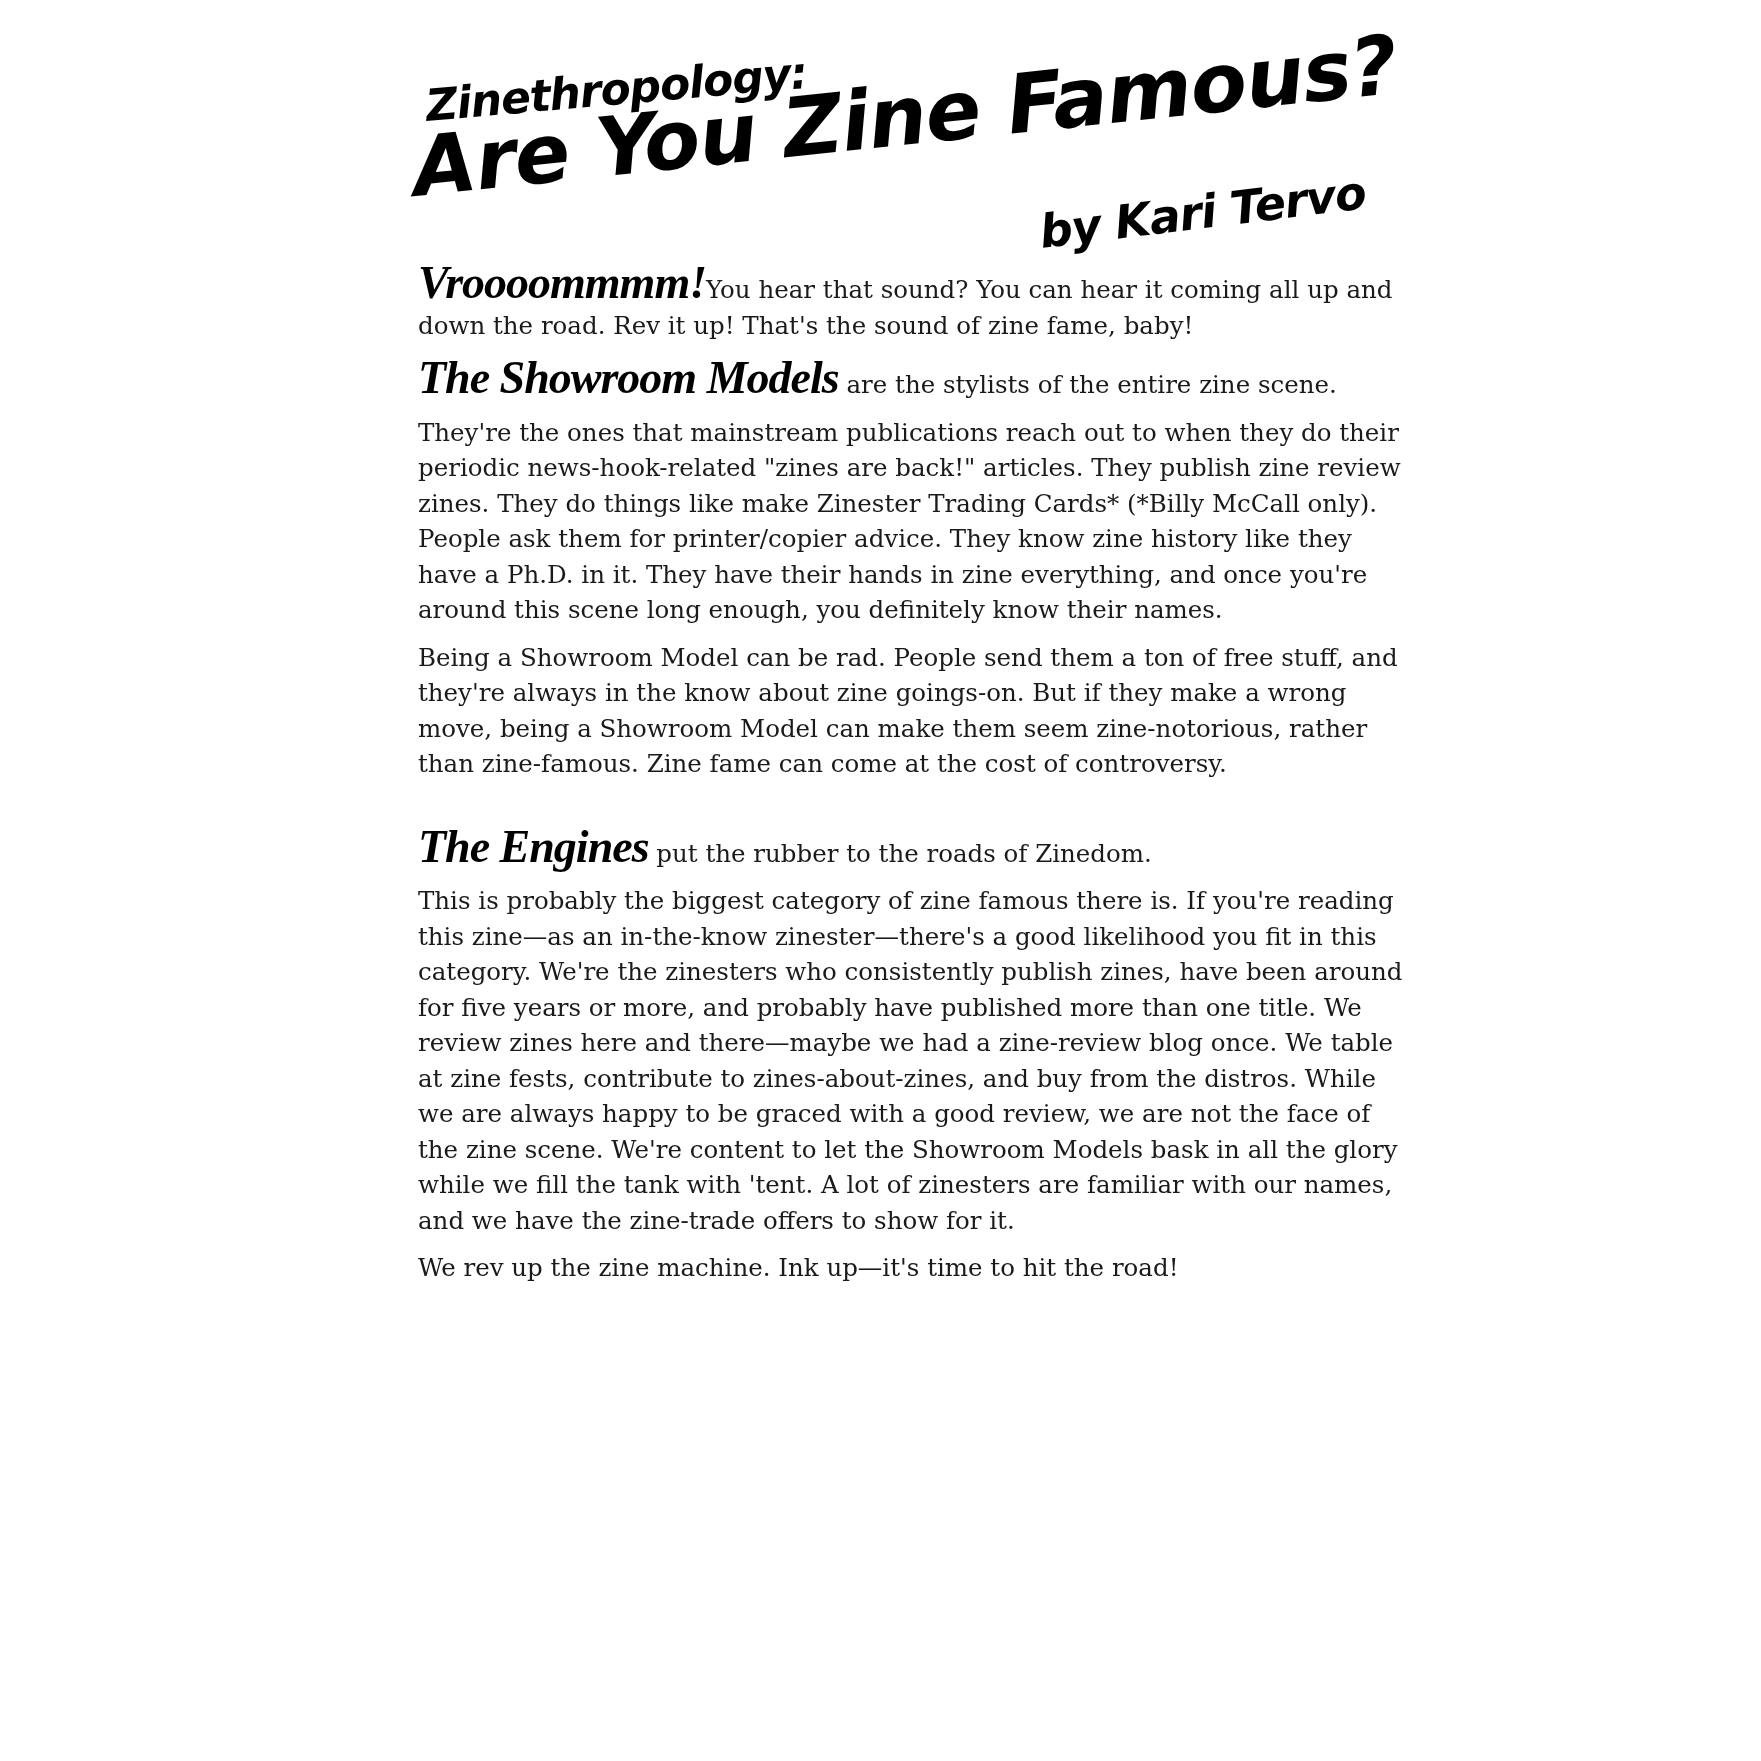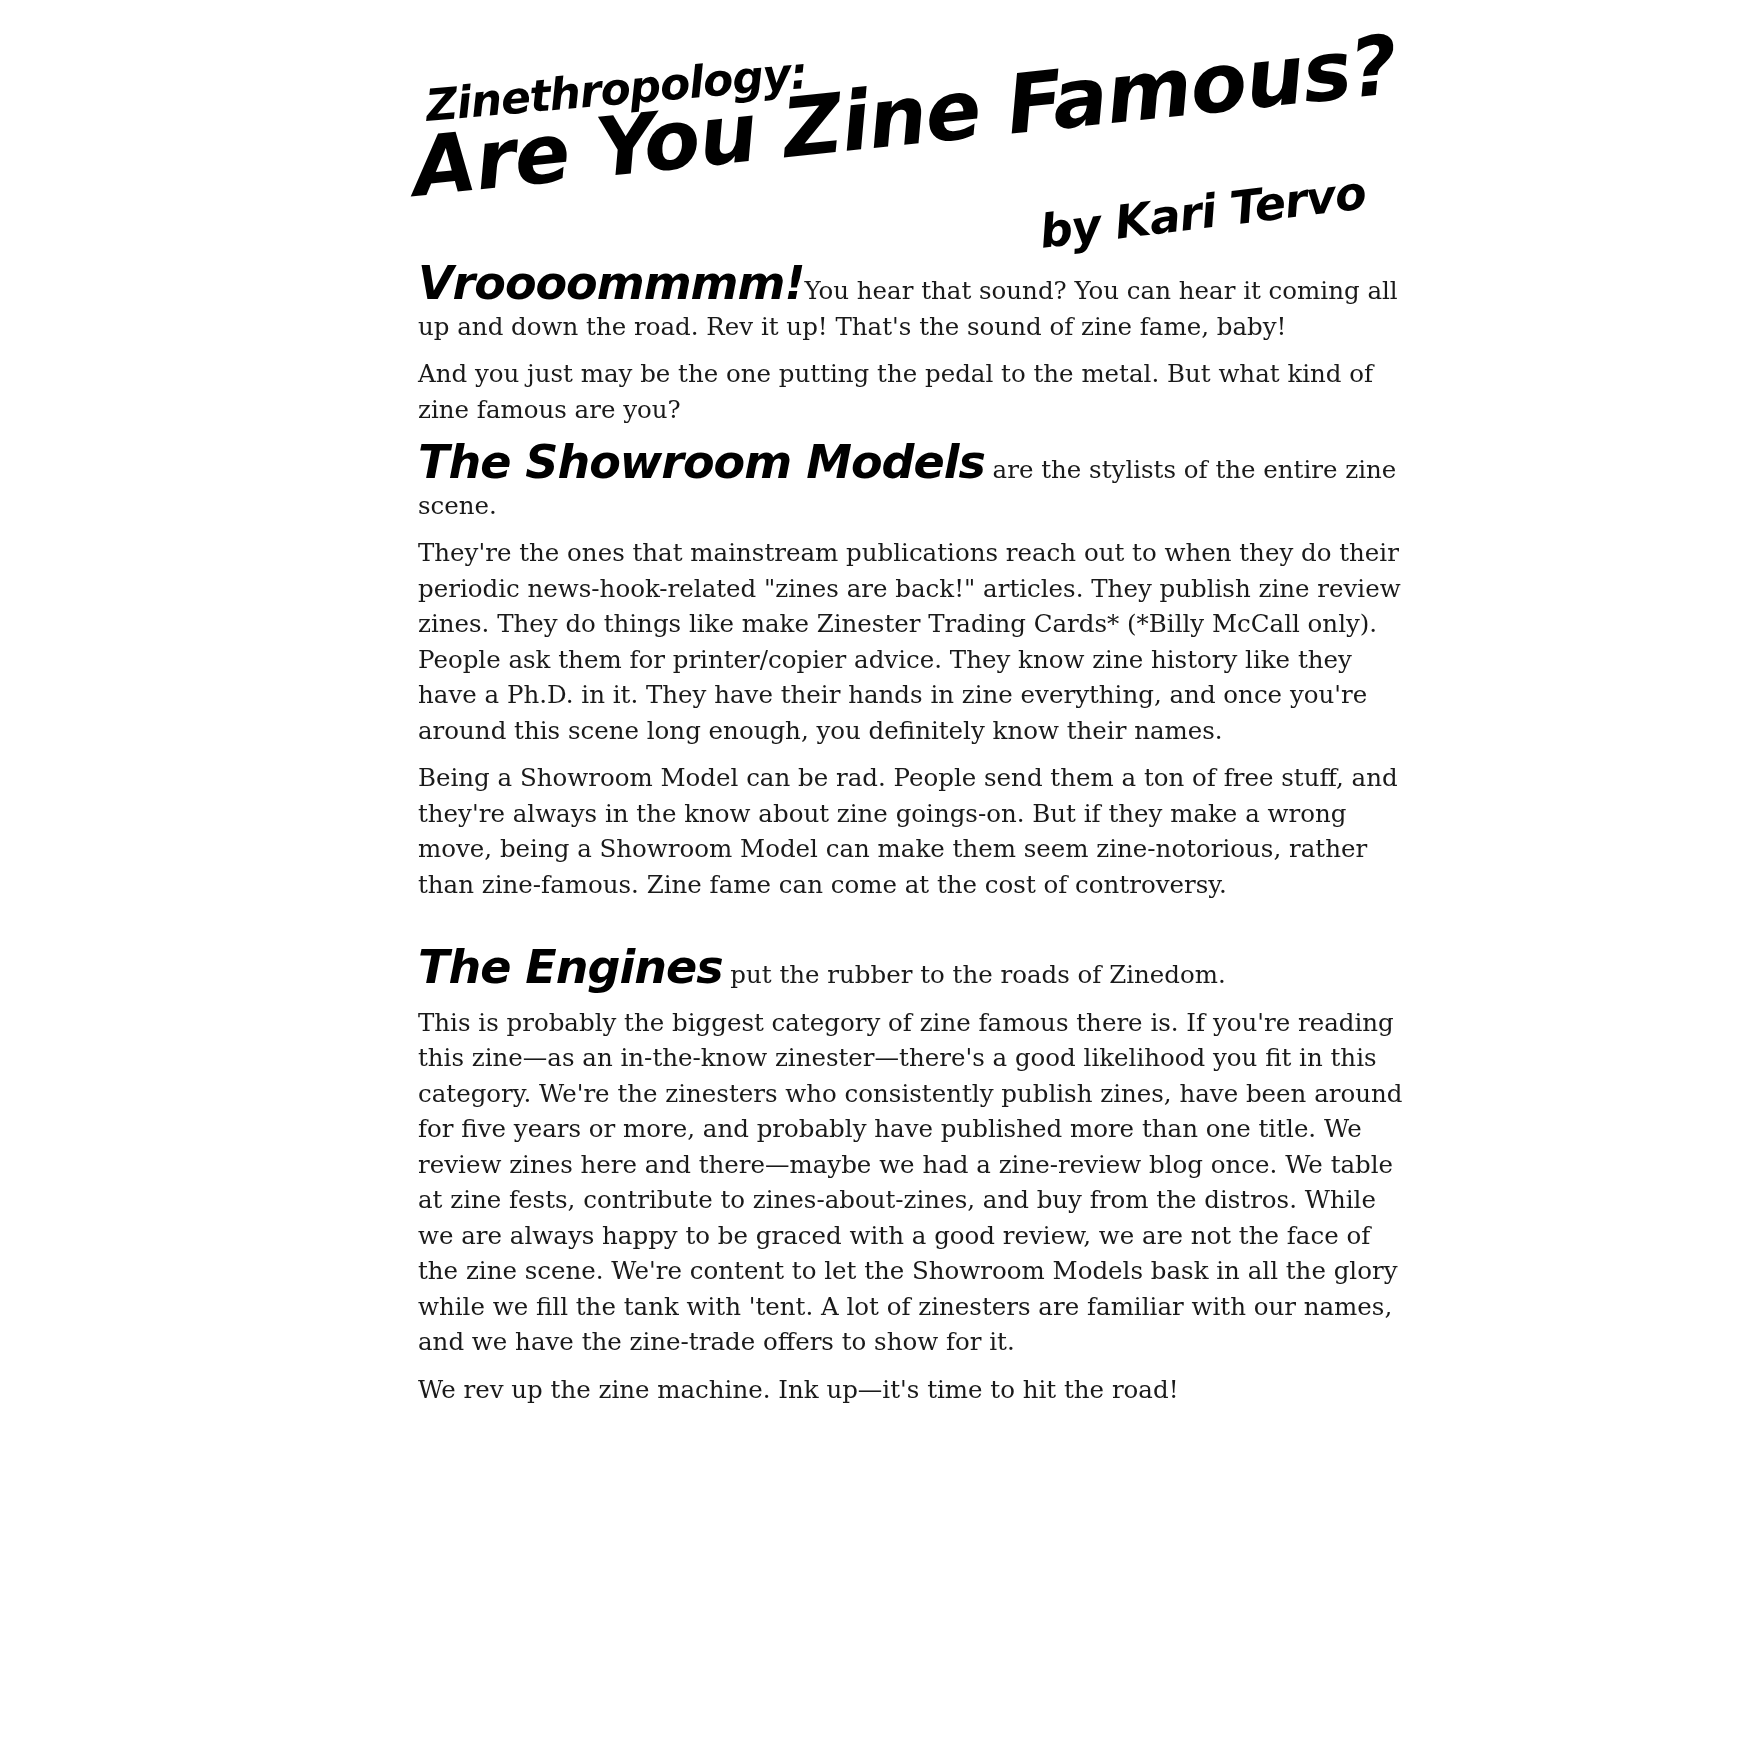--- a/index.html
+++ b/index.html
@@ -5,37 +5,36 @@
   html, body { margin: 0; padding: 0; background: #ffffff; }
   body { width: 1761px; height: 1761px; position: relative; overflow: hidden; color: #111; }
   .page { position: absolute; left: 418px; top: 60px; width: 990px; }
   .script { font-family: "DejaVu Sans", sans-serif; font-style: italic; font-weight: bold; color: #000; letter-spacing: -1px; }
   .title-block { position: relative; height: 200px; }
   .kicker { position: absolute; left: 10px; top: 20px; font-size: 44px; transform: rotate(-5deg); transform-origin: left bottom; }
   .headline { position: absolute; left: 0px; top: 60px; font-size: 82px; transform: rotate(-6deg); transform-origin: left bottom; white-space: nowrap; }
   .byline { position: absolute; left: 625px; top: 145px; font-size: 46px; transform: rotate(-7deg); transform-origin: left bottom; white-space: nowrap; }
   .body { font-family: "DejaVu Serif", serif; font-size: 24.5px; line-height: 35.5px; color: #1a1a1a; }
   p { margin: 0 0 12px 0; }
-  .lead { font-size: 46px; line-height: 46px; }
+  .lead { font-size: 46px; line-height: 46px; font-family: Liberation Serif, serif; }
   .section { margin-top: 6px; }
   .gap { height: 30px; }
 </style>
 </head>
 <body>
 
 <div class="page">
   <div class="title-block">
     <div class="script kicker">Zinethropology:</div>
     <div class="script headline">Are You Zine Famous?</div>
     <div class="script byline">by Kari Tervo</div>
   </div>
 
   <div class="body">
     <p><span class="script lead">Vroooommmm!</span><span>You hear that sound? You can hear it coming all up and down the road. Rev it up! That's the sound of zine fame, baby!</span></p>
-    <p>And you just may be the one putting the pedal to the metal. But what kind of zine famous are you?</p>
 
     <p class="section"><span class="script lead">The Showroom Models</span><span> are the stylists of the entire zine scene.</span></p>
     <p>They're the ones that mainstream publications reach out to when they do their periodic news-hook-related "zines are back!" articles. They publish zine review zines. They do things like make Zinester Trading Cards* (*Billy McCall only). People ask them for printer/copier advice. They know zine history like they have a Ph.D. in it. They have their hands in zine everything, and once you're around this scene long enough, you definitely know their names.</p>
     <p>Being a Showroom Model can be rad. People send them a ton of free stuff, and they're always in the know about zine goings-on. But if they make a wrong move, being a Showroom Model can make them seem zine-notorious, rather than zine-famous. Zine fame can come at the cost of controversy.</p>
 
     <div class="gap"></div>
 
     <p><span class="script lead">The Engines</span><span> put the rubber to the roads of Zinedom.</span></p>
     <p>This is probably the biggest category of zine famous there is. If you're reading this zine—as an in-the-know zinester—there's a good likelihood you fit in this category. We're the zinesters who consistently publish zines, have been around for five years or more, and probably have published more than one title. We review zines here and there—maybe we had a zine-review blog once. We table at zine fests, contribute to zines-about-zines, and buy from the distros. While we are always happy to be graced with a good review, we are not the face of the zine scene. We're content to let the Showroom Models bask in all the glory while we fill the tank with 'tent. A lot of zinesters are familiar with our names, and we have the zine-trade offers to show for it.</p>
     <p>We rev up the zine machine. Ink up—it's time to hit the road!</p>

